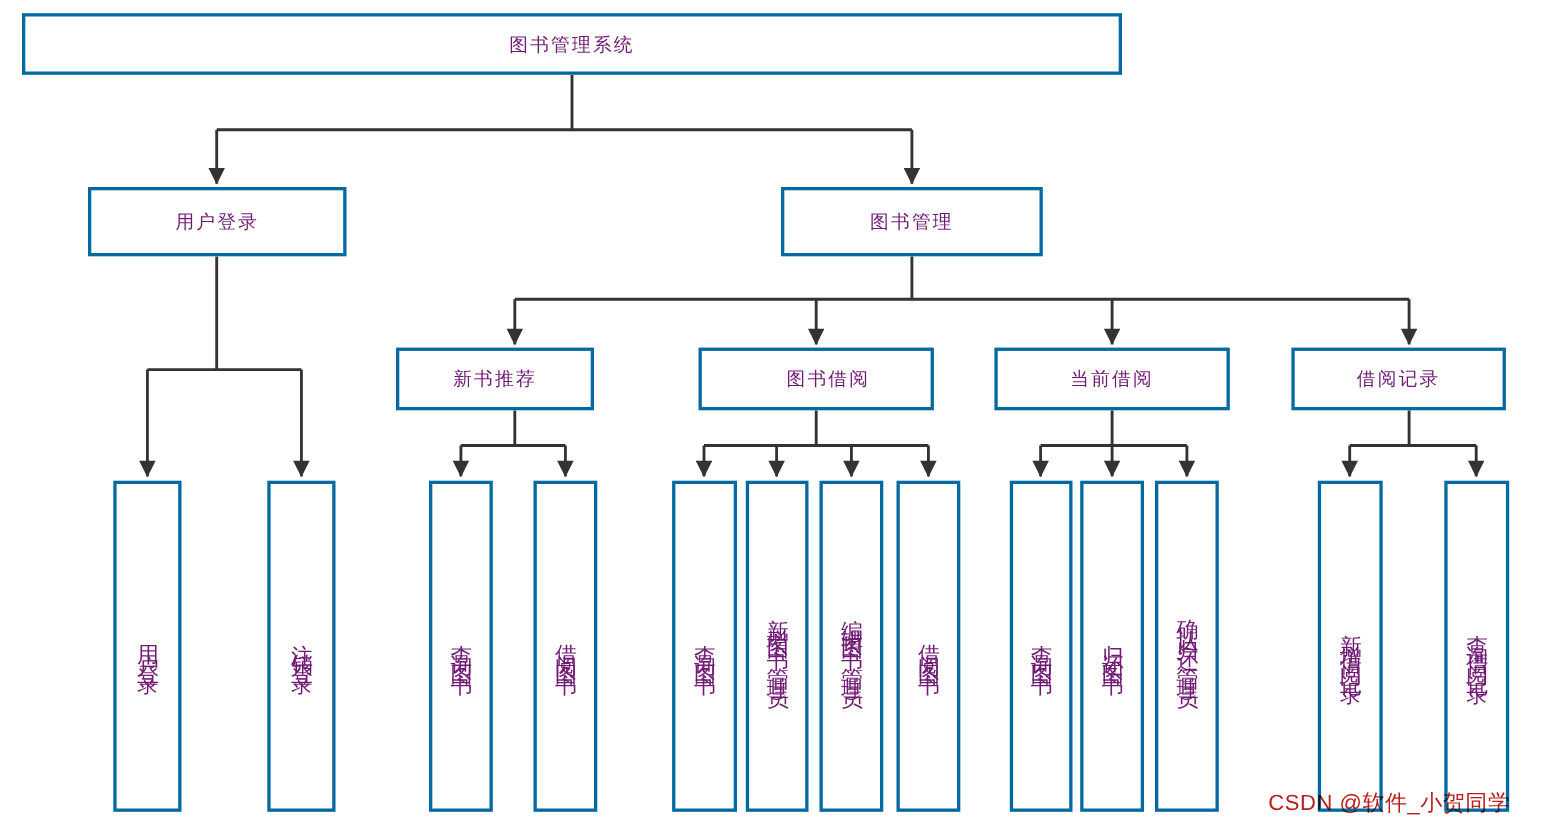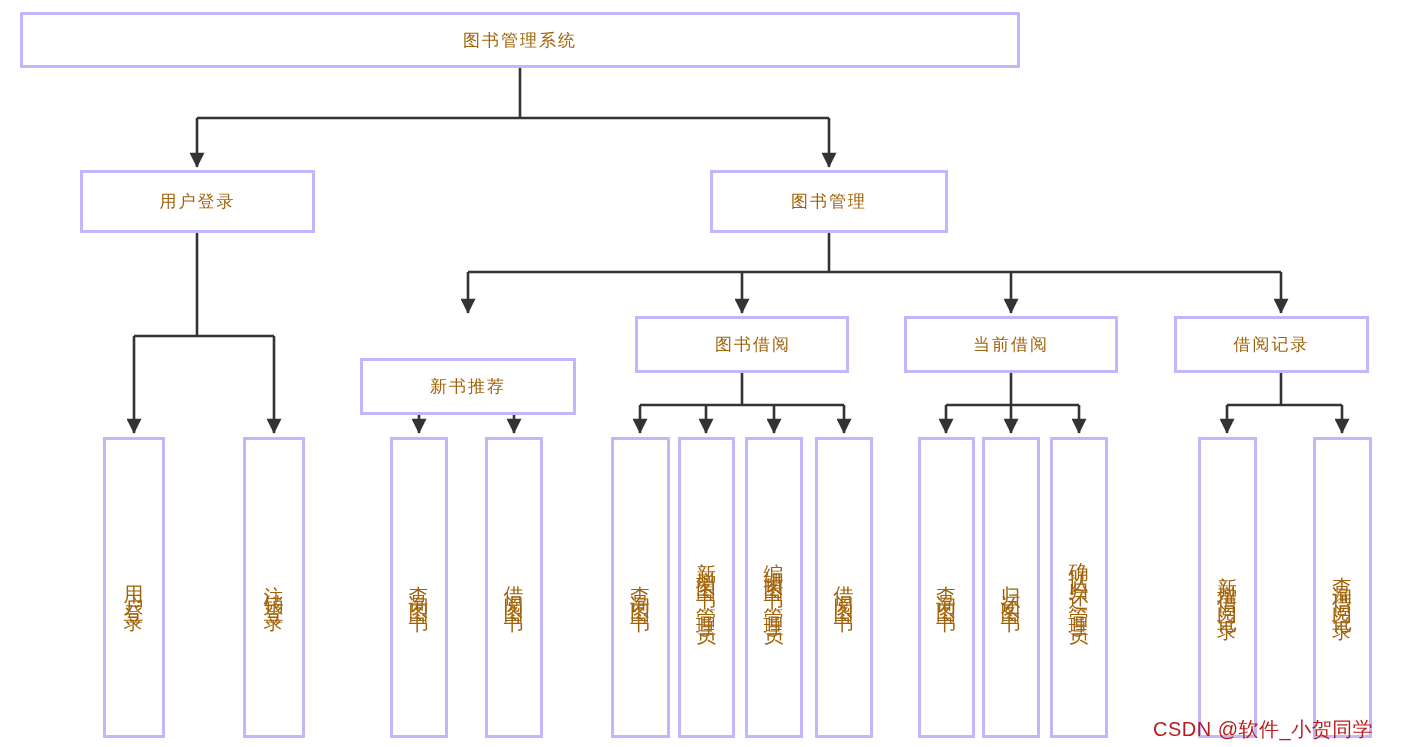--- a/index.html
+++ b/index.html
@@ -17,26 +17,26 @@
   }
   .connectors {
     position: absolute;
     left: 0; top: 0;
     width: 1405px; height: 747px;
     pointer-events: none;
   }
   .node {
     position: absolute;
     box-sizing: border-box;
-    border: 3px solid #c4b5fd;
+    border: 3px solid #0369a1;
     background: #ffffff;
     display: flex;
     align-items: center;
     justify-content: center;
-    color: #a16207;
+    color: #701a75;
   }
   .node.h {
     font-size: 17px;
     letter-spacing: 2px;
     text-align: center;
   }
   .node.v {
     writing-mode: vertical-lr;
     text-orientation: mixed;
     font-size: 20px;
@@ -101,21 +101,21 @@
       <line x1="1227" y1="405" x2="1227" y2="433" marker-end="url(#arrow)"></line>
       <line x1="1342" y1="405" x2="1342" y2="433" marker-end="url(#arrow)"></line>
     </g>
   </svg>
 
   <div class="node h" style="left:20px; top:12px; width:1000px; height:56px;">图书管理系统</div>
 
   <div class="node h" style="left:80px; top:170px; width:235px; height:63px;">用户登录</div>
   <div class="node h" style="left:710px; top:170px; width:238px; height:63px;">图书管理</div>
 
-  <div class="node h" style="left:360px; top:316px; width:216px; height:57px;margin-top:42px;">新书推荐</div>
+  <div class="node h" style="left:360px; top:316px; width:180px; height:57px;">新书推荐</div>
   <div class="node h" style="left:635px; top:316px; width:214px; height:57px;padding-left:22px;">图书借阅</div>
   <div class="node h" style="left:904px; top:316px; width:214px; height:57px;">当前借阅</div>
   <div class="node h" style="left:1174px; top:316px; width:195px; height:57px;">借阅记录</div>
 
   <div class="node v" style="left:103px; top:437px; width:62px; height:301px;">用户登录</div>
   <div class="node v" style="left:243px; top:437px; width:62px; height:301px;">注销登录</div>
 
   <div class="node v" style="left:390px; top:437px; width:58px; height:301px;">查询图书</div>
   <div class="node v" style="left:485px; top:437px; width:58px; height:301px;">借阅图书</div>
 

